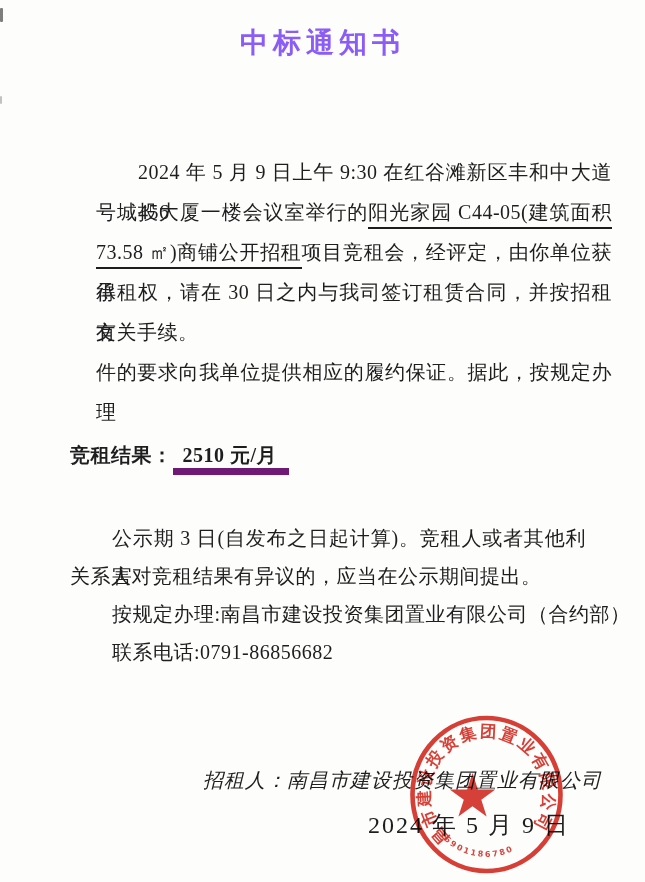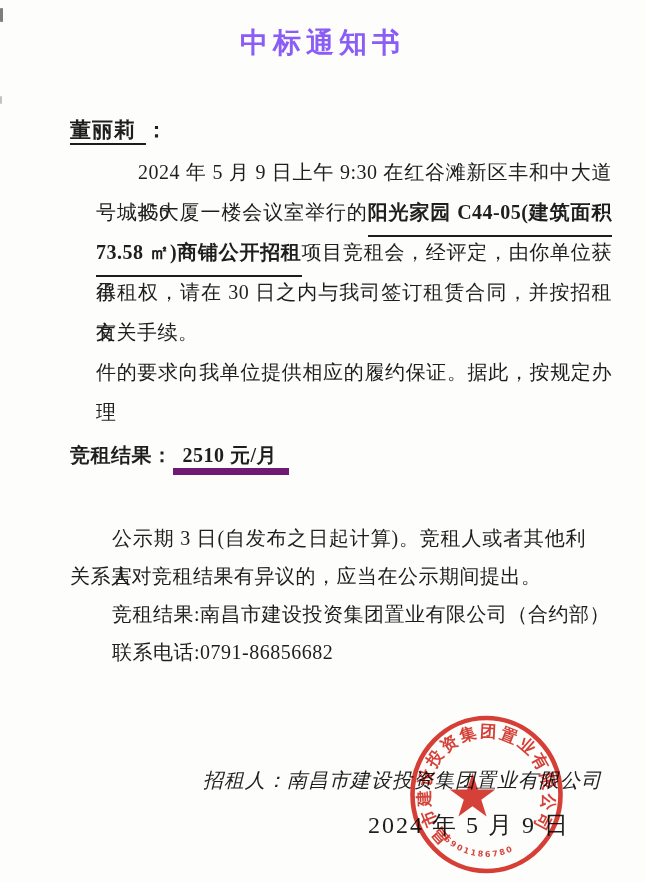--- a/index.html
+++ b/index.html
@@ -20,21 +20,21 @@
     font-size:21px;font-weight:bold;letter-spacing:1px;
   }
   .u-name{border-bottom:2px solid #1d1d1d;padding-right:10px;padding-bottom:1px;}
   .body-par{
     position:absolute;top:152px;left:70px;width:516px;
     font-size:20px;line-height:40px;letter-spacing:0.5px;margin-left:26px;
   }
   .line{height:40px;white-space:nowrap;}
   .jline{white-space:normal;text-align:justify;text-align-last:justify;text-justify:inter-character;}
   .indent{padding-left:42px;}
-  .u-seg{border-bottom:2px solid #1d1d1d;font-weight:bold;padding-bottom:12px;}
+  .u-seg{border-bottom:2px solid #1d1d1d;font-weight:normal;padding-bottom:4px;}
   .result-line{
     position:absolute;top:442px;left:70px;
     font-size:20px;font-weight:bold;letter-spacing:0.5px;
   }
   .u-result{border-bottom:7px solid #701a75;padding:0 12px 2px 10px;}
   .notice-block{
     position:absolute;top:519px;left:70px;width:516px;
     font-size:20px;line-height:38px;letter-spacing:0.5px;
   }
   .nline{height:38px;white-space:nowrap;}
@@ -58,37 +58,36 @@
 </head>
 <body>
 
 <div class="page">
 
   <div class="scan-mark mark1"></div>
   <div class="scan-mark mark2"></div>
 
   <div class="doc-title">中标通知书</div>
 
-  <div class="salutation"><span class="u-name">董丽莉</span><span>：</span></div>
 
   <div class="body-par">
     <div class="line jline indent"><span>2024 年 5 月 9 日上午 9:30 在红谷滩新区丰和中大道 456</span></div>
     <div class="line jline"><span>号城投大厦一楼会议室举行的</span><span class="u-seg">阳光家园 C44-05(建筑面积</span></div>
     <div class="line jline"><span class="u-seg">73.58 ㎡)商铺公开招租</span><span>项目竞租会，经评定，由你单位获得</span></div>
     <div class="line jline"><span>承租权，请在 30 日之内与我司签订租赁合同，并按招租文</span></div>
     <div class="line"><span>有关手续。</span></div>
     <div class="line jline"><span>件的要求向我单位提供相应的履约保证。据此，按规定办理</span></div>
   </div>
 
   <div class="result-line"><span>竞租结果：</span><span class="u-result">2510 元/月</span></div>
 
   <div class="notice-block">
     <div class="nline njust indent"><span>公示期 3 日(自发布之日起计算)。竞租人或者其他利害</span></div>
     <div class="nline"><span>关系人对竞租结果有异议的，应当在公示期间提出。</span></div>
-    <div class="nline indent"><span>竞租结果:南昌市建设投资集团置业有限公司（合约部）</span></div>
+    <div class="nline indent"><span>按规定办理:南昌市建设投资集团置业有限公司（合约部）</span></div>
     <div class="nline indent"><span>联系电话:0791-86856682</span></div>
   </div>
 
   <div class="sig-lessor">招租人：南昌市建设投资集团置业有限公司</div>
   <div class="sig-date">2024 年 5 月 9 日</div>
 
   <svg class="seal" viewBox="0 0 161 168" xmlns="http://www.w3.org/2000/svg" overflow="visible">
     <g fill="none">
       <ellipse cx="80.5" cy="82.5" rx="74" ry="76.5" stroke="#d2261d" stroke-width="4.6" opacity="0.96"></ellipse>
       <polygon fill="#d2261d" opacity="0.95" points="66.5,61 71.9,77.6 89.3,77.6 75.3,87.8 80.6,104.4 66.5,94.2 52.4,104.4 57.8,87.8 43.7,77.6 61.1,77.6"></polygon>

